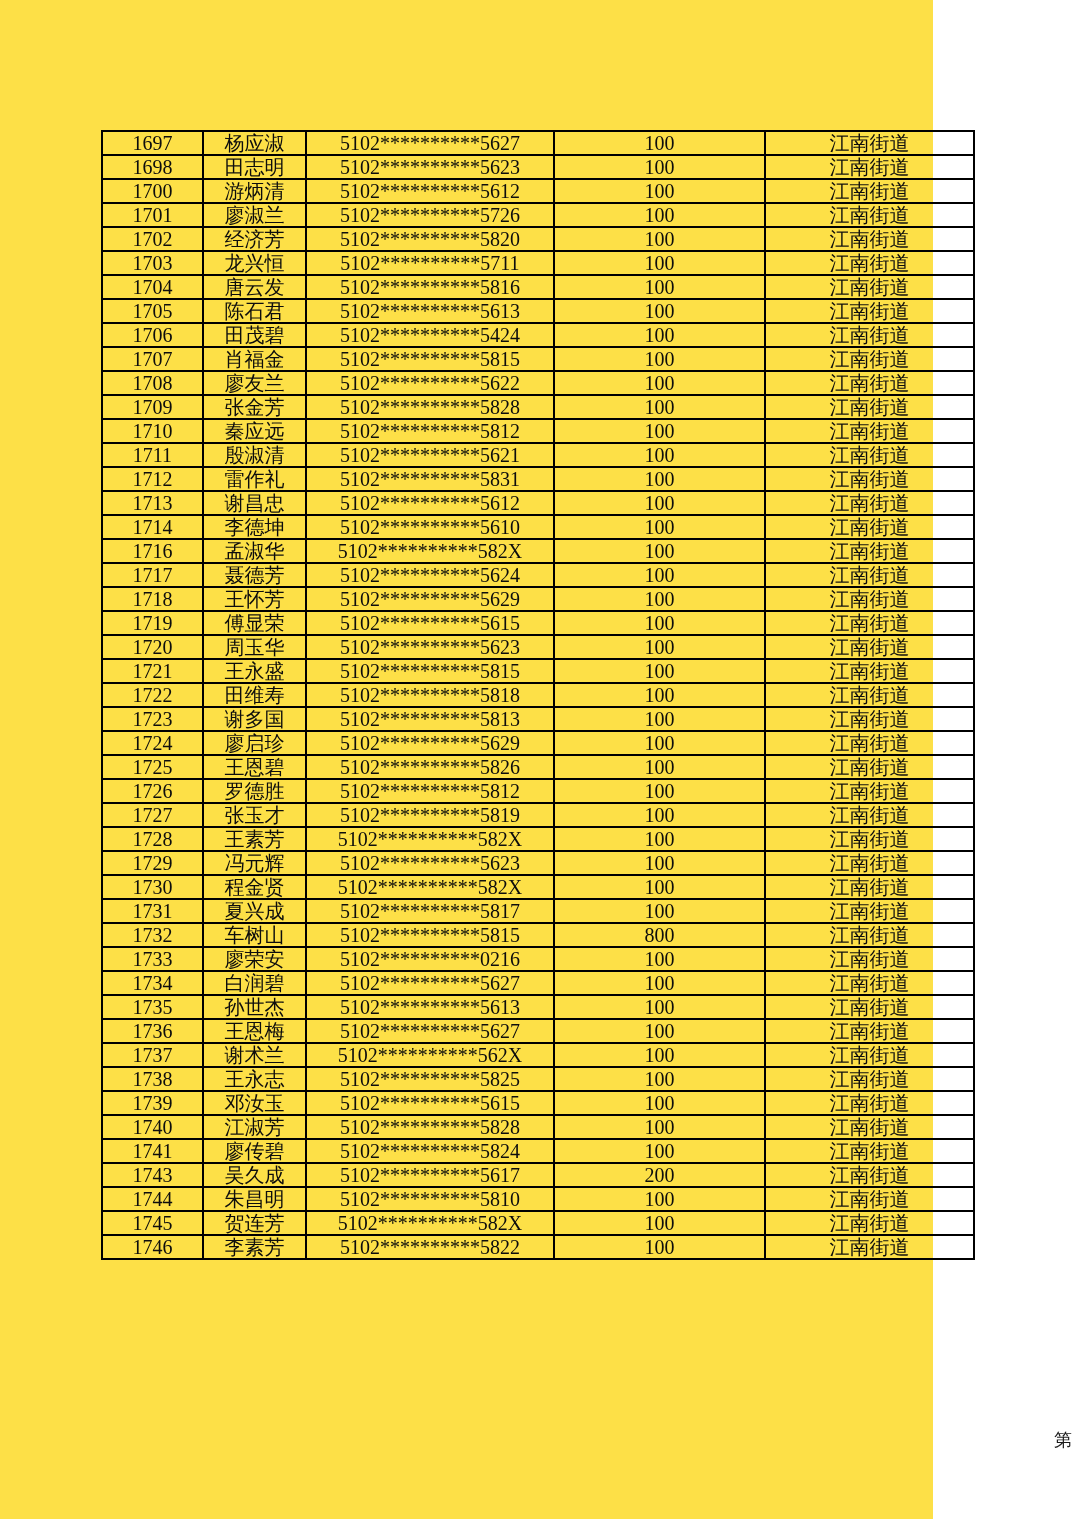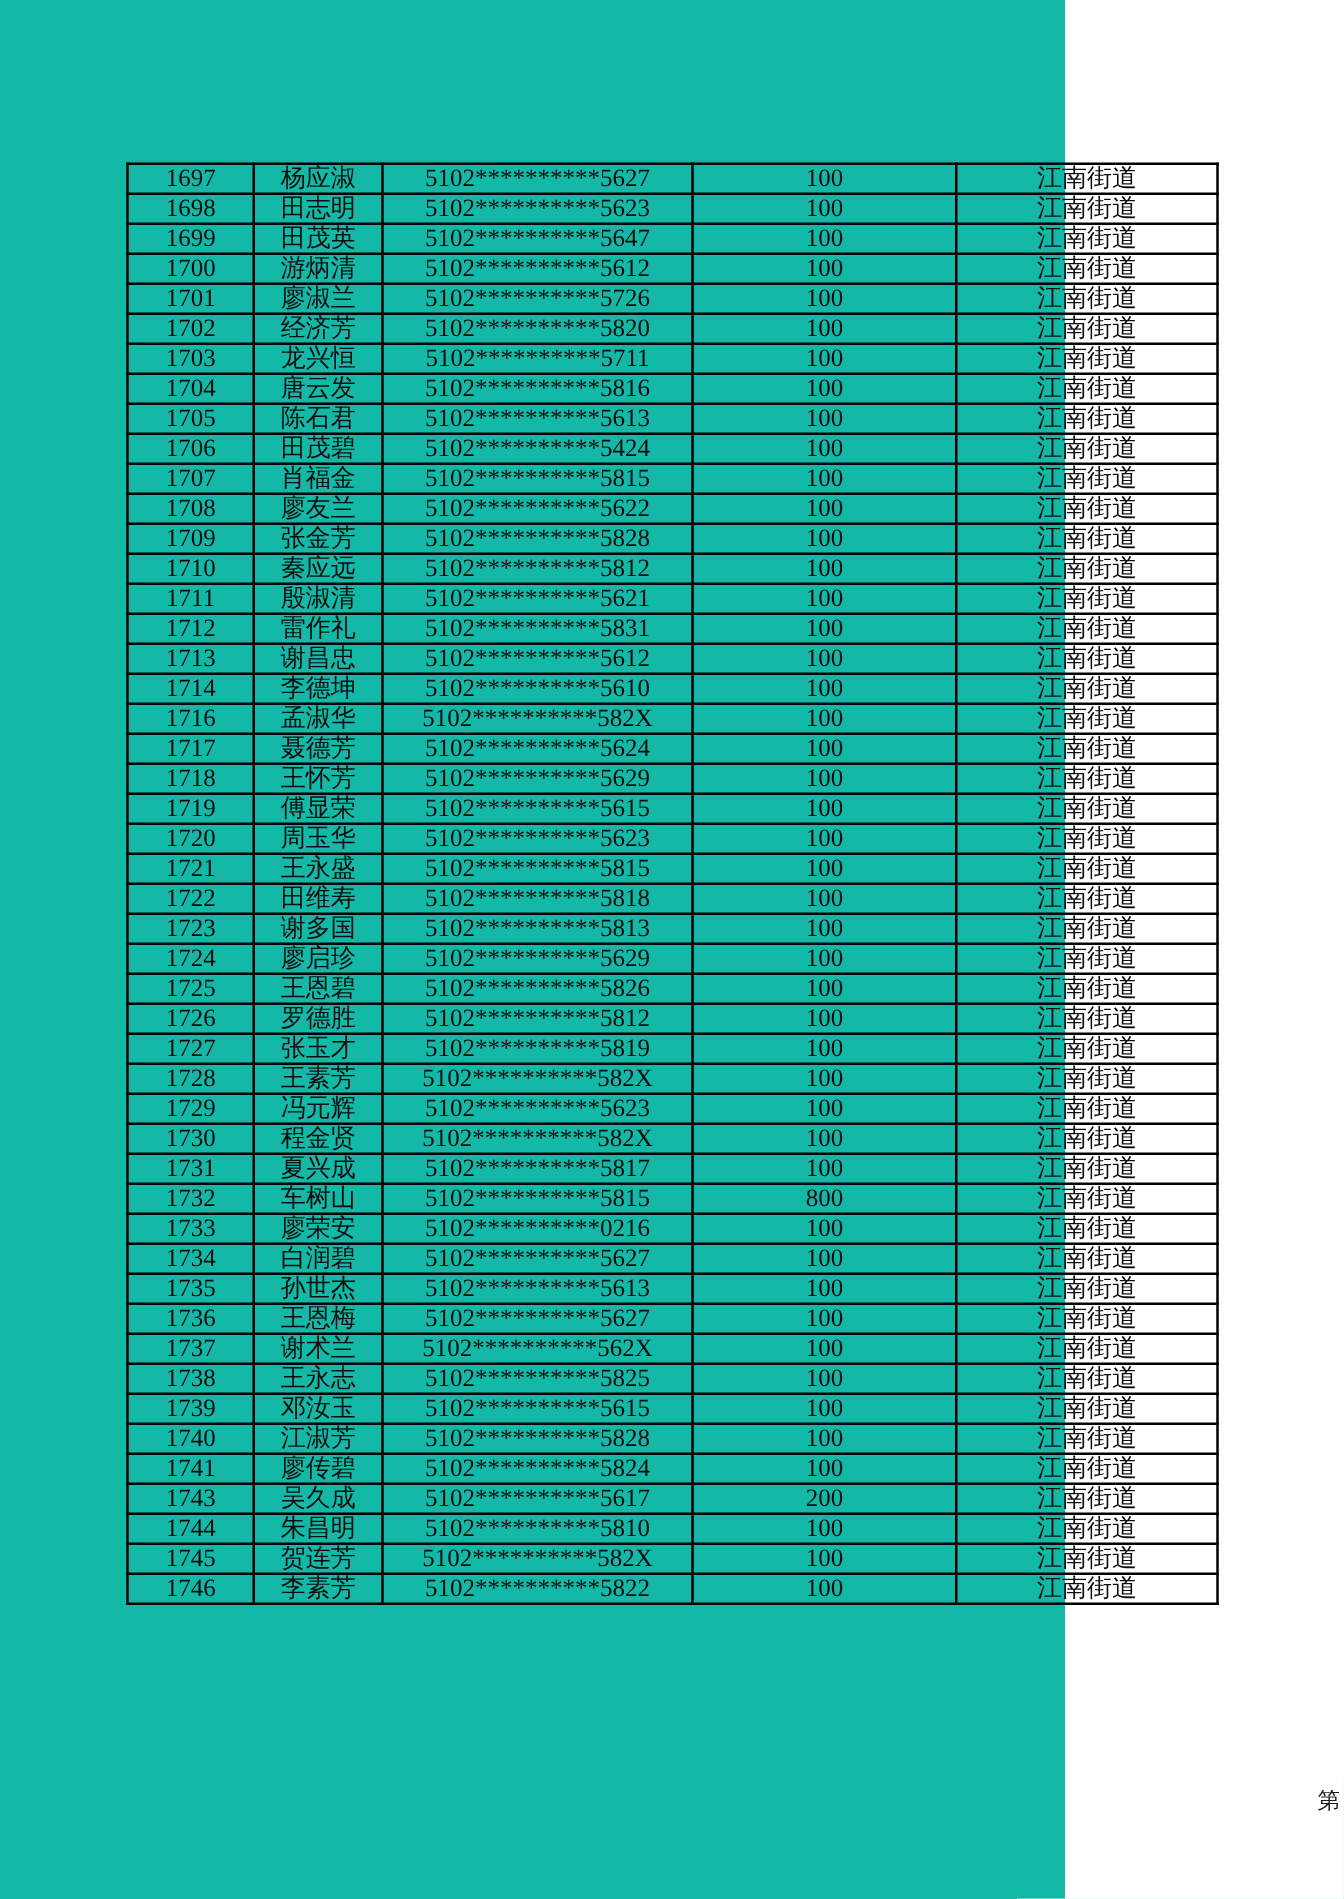--- a/index.html
+++ b/index.html
@@ -5,22 +5,22 @@
   * { margin: 0; padding: 0; box-sizing: border-box; }
   html, body {
     width: 1075px; height: 1519px;
     background: #ffffff;
     font-family: "Liberation Serif", "DejaVu Serif", serif;
     color: #000000;
     overflow: hidden;
   }
   .page {
     position: relative;
-    width: 852px; height: 1519px;
-    background: #14b8a6;
+    width: 933px; height: 1519px;
+    background: #fde047;
   }
   table.roster {
     position: absolute;
     left: 101px; top: 130px;
     width: 872px;
     border-collapse: collapse;
     table-layout: fixed;
   }
   table.roster td {
     border: 2px solid #000000;
@@ -72,27 +72,20 @@
           <td>江南街道</td>
         </tr>
         <tr>
           <td>1698</td>
           <td>田志明</td>
           <td>5102**********5623</td>
           <td>100</td>
           <td>江南街道</td>
         </tr>
         <tr>
-          <td>1699</td>
-          <td>田茂英</td>
-          <td>5102**********5647</td>
-          <td>100</td>
-          <td>江南街道</td>
-        </tr>
-        <tr>
           <td>1700</td>
           <td>游炳清</td>
           <td>5102**********5612</td>
           <td>100</td>
           <td>江南街道</td>
         </tr>
         <tr>
           <td>1701</td>
           <td>廖淑兰</td>
           <td>5102**********5726</td>

